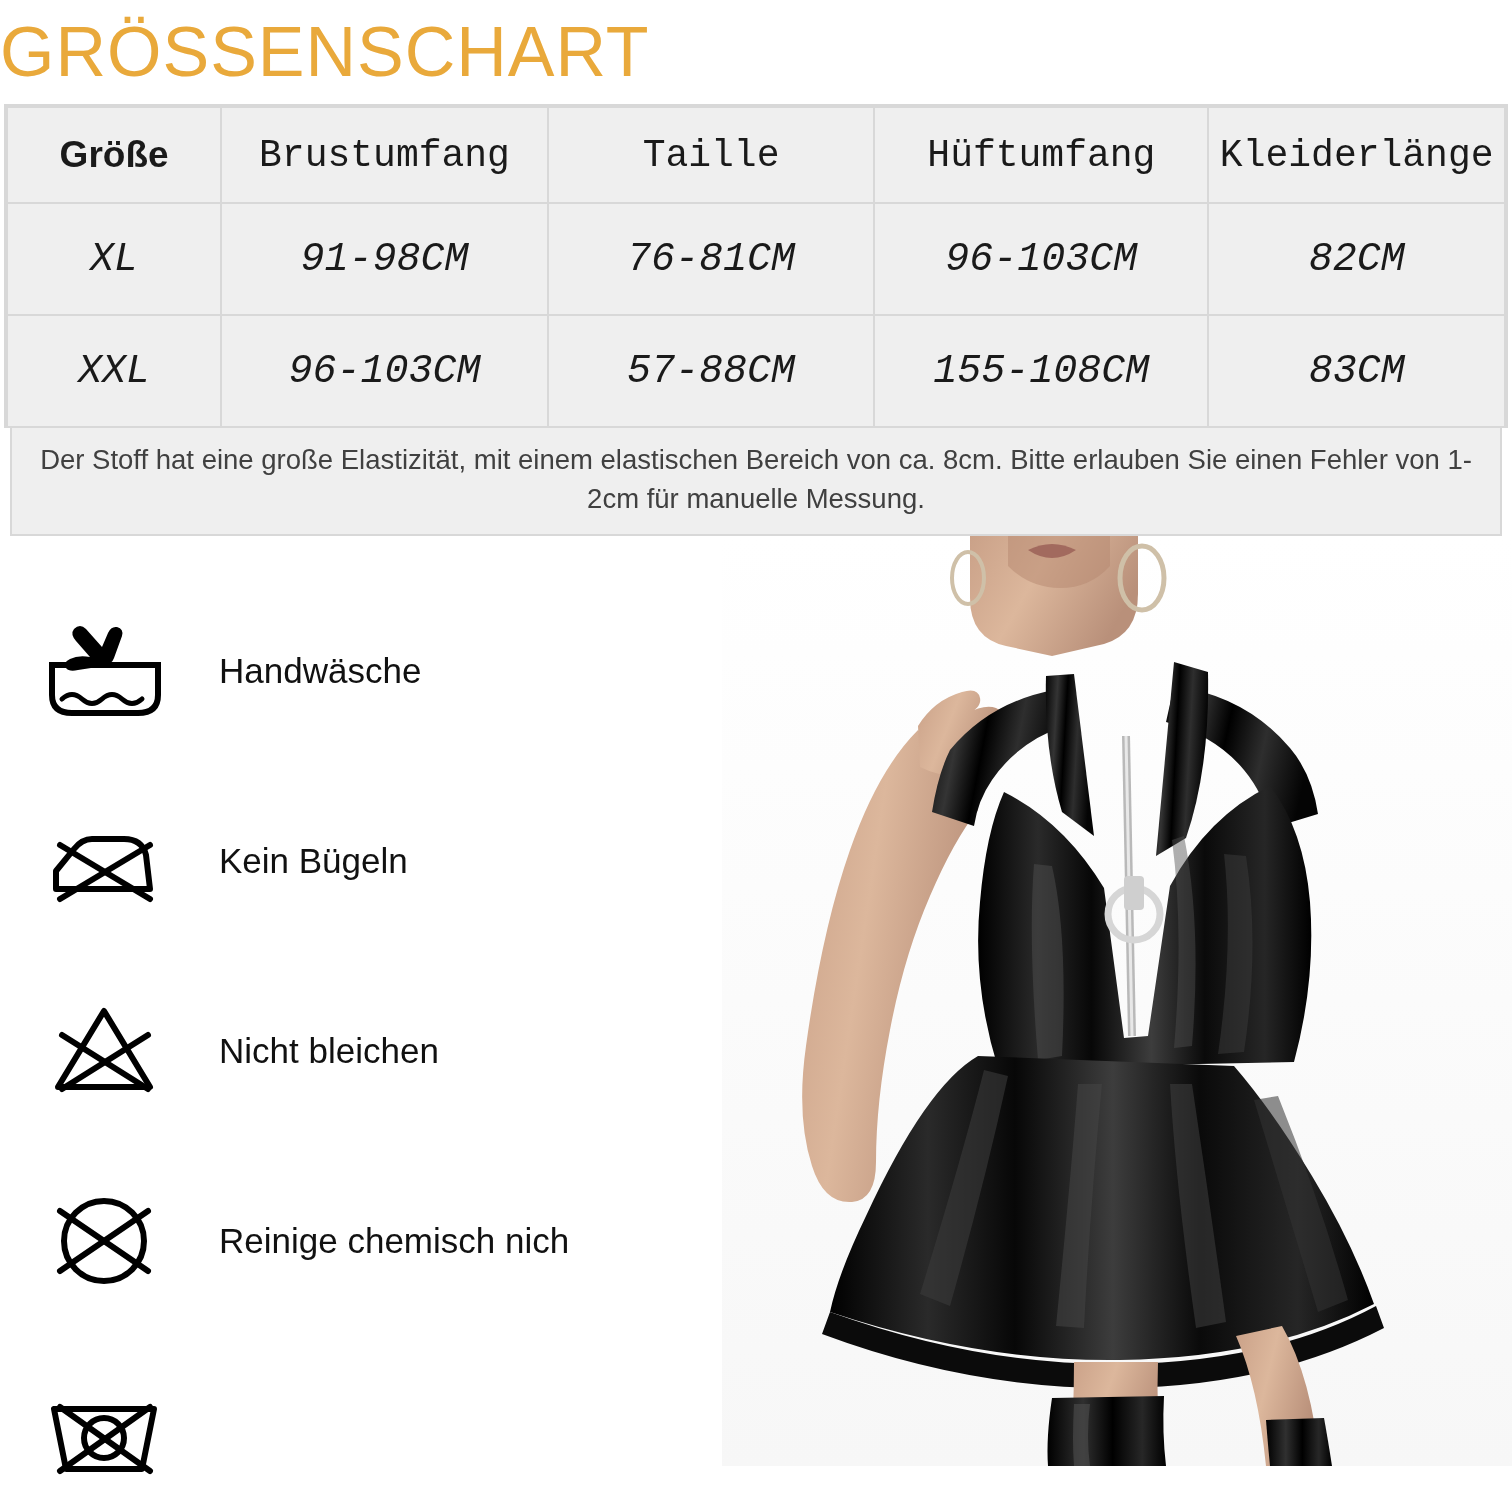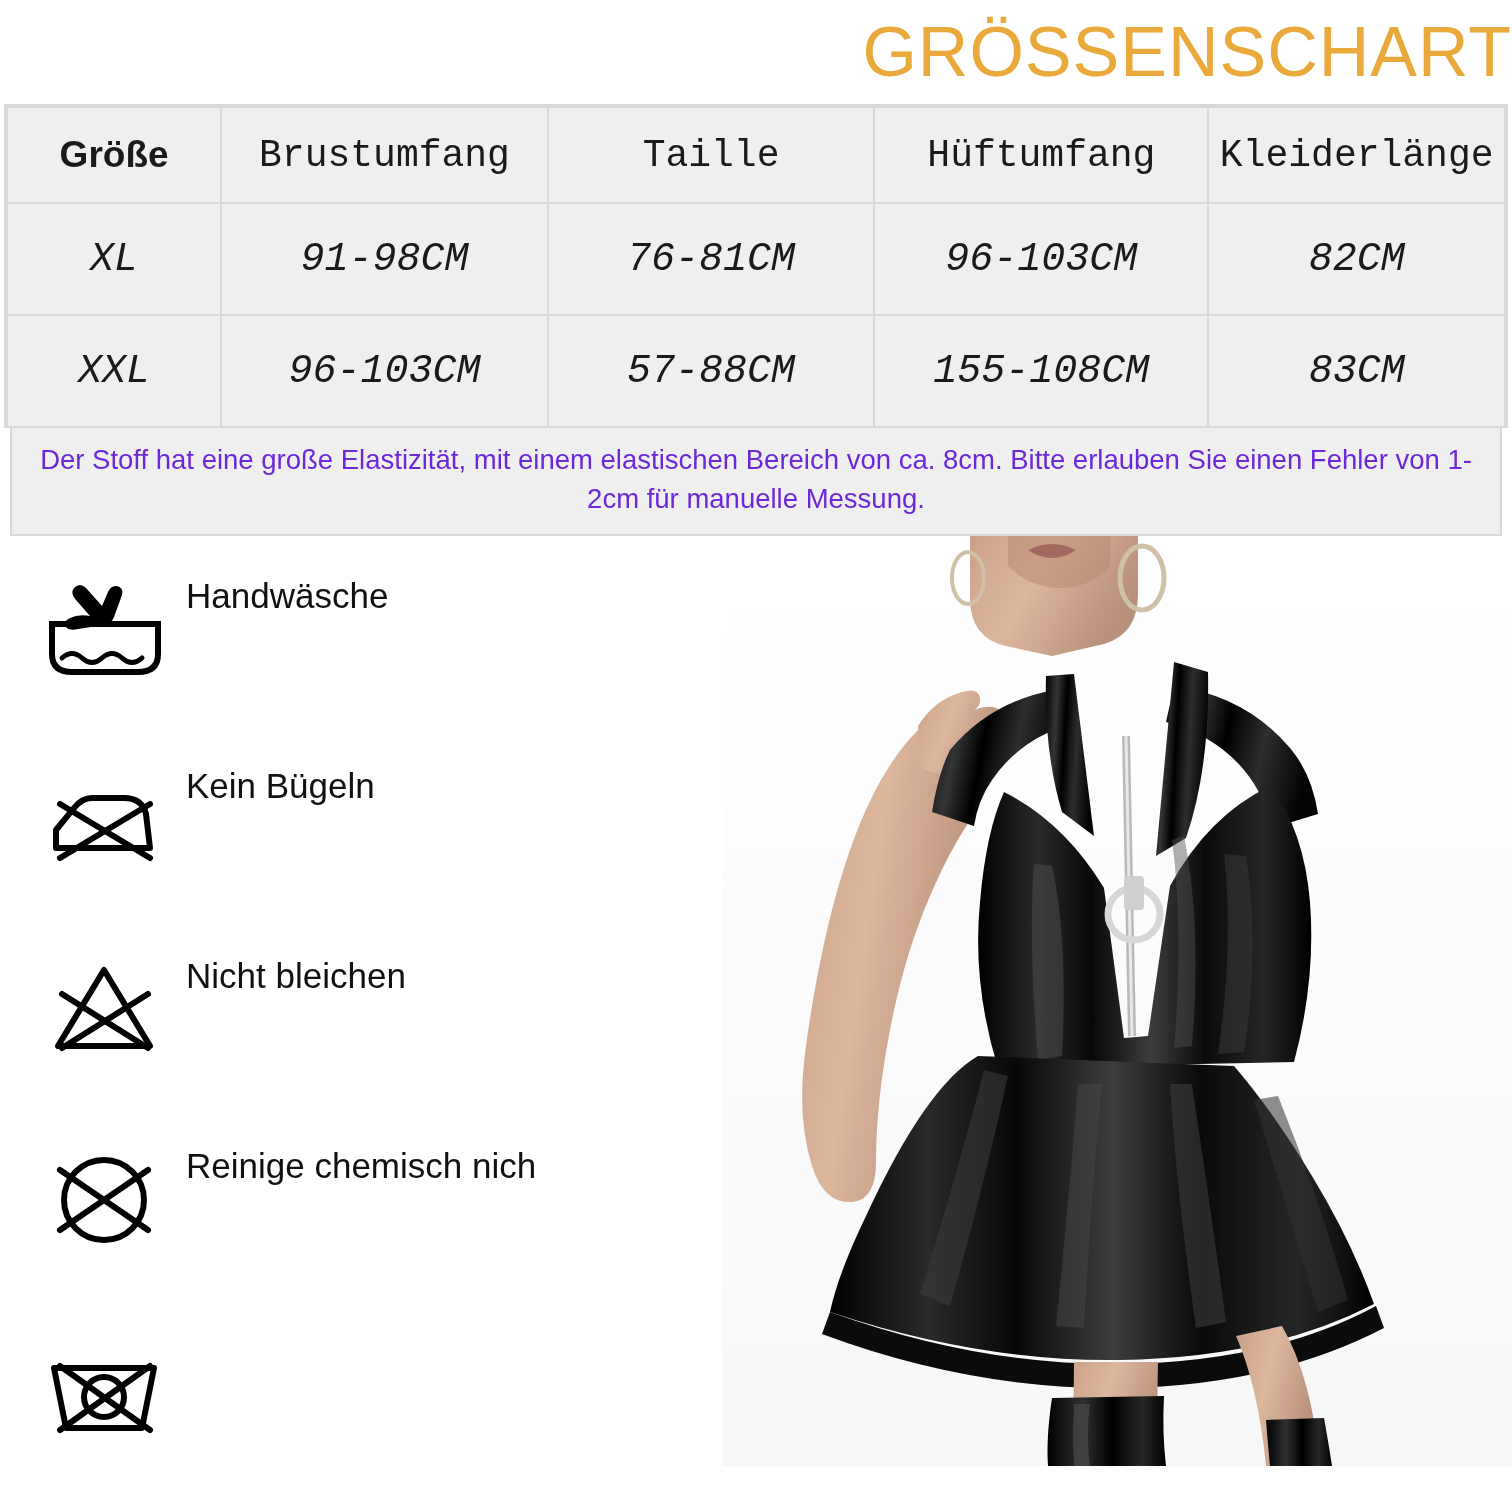--- a/index.html
+++ b/index.html
@@ -11,21 +11,21 @@
     font-family: "Liberation Sans", sans-serif;
     overflow: hidden;
     position: relative;
   }
 
   
   .title-wrap {
     height: 104px;
     display: flex;
     align-items: center;
-    justify-content: flex-end;
+    justify-content: flex-start;
     background: #ffffff;
   }
   .title {
     font-family: "Liberation Sans", sans-serif;
     font-size: 70px;
     font-weight: 400;
     color: #E9A93B;
     letter-spacing: 1px;
     line-height: 1;
   }
@@ -67,21 +67,21 @@
   col.c1 { width: 21.8%; }
   col.c2 { width: 21.8%; }
   col.c3 { width: 22.3%; }
   col.c4 { width: 19.8%; }
 
   .note {
     border: 2px solid #d8d8d8;
     border-top: none;
     margin: 0 10px;
     background: #efefef;
-    color: #6d28d9;
+    color: #404040;
     font-size: 27.5px;
     line-height: 1.42;
     text-align: center;
     padding: 12px 14px 16px 14px;
     font-family: "Liberation Sans", sans-serif;
   }
 
   
   .lower {
     position: relative;
@@ -90,21 +90,23 @@
   }
 
   .care-list {
     position: absolute;
     left: 40px;
     top: 40px;
     width: 640px;
   }
   .care-row {
     display: flex;
+    align-items: center;
     height: 190px;
+    gap: 33px;
   }
   .care-icon {
     width: 130px;
     height: 108px;
     flex: 0 0 130px;
     display: flex;
     align-items: center;
     justify-content: center;
   }
   .care-label {

